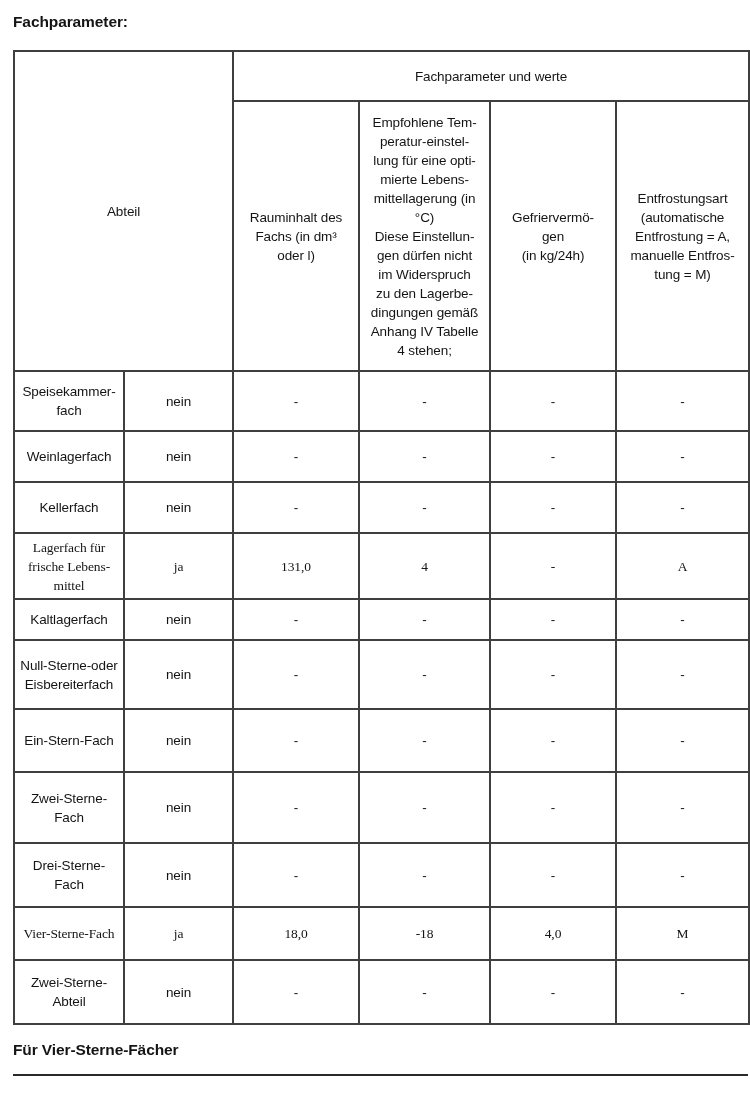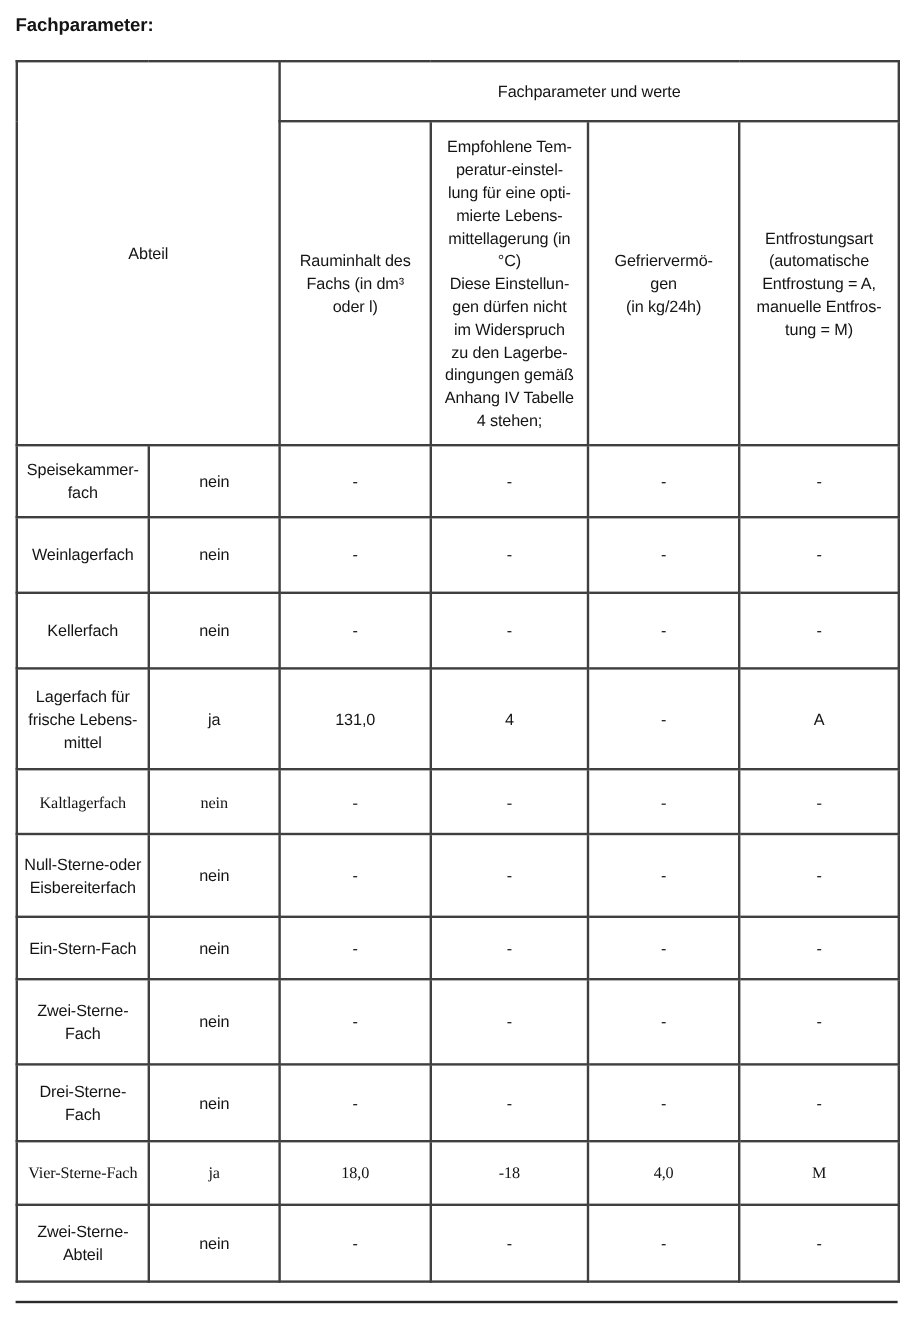--- a/index.html
+++ b/index.html
@@ -43,25 +43,25 @@
   }
   td.edge-l { border-left: none; }
   td.edge-r { border-right: none; }
   td.type-cell {
     text-align: left;
     padding-left: 1px;
   }
   tr.group-row { height: 50px; }
   tr.colhead-row { height: 270px; }
   .h70 { height: 60px; }
-  .h51 { height: 63px; margin-left: 14px; }
-  .h85 { height: 84px; }
-  .h49 { height: 54px; font-family: Liberation Serif, serif; }
+  .h51 { height: 51px; margin-left: 14px; }
+  .h85 { height: 66px; font-family: Liberation Serif, serif; }
+  .h49 { height: 41px; }
   .h69 { height: 69px; padding-left: 16px; }
-  .h48 { height: 52px; margin-left: 18px; }
+  .h48 { height: 63px; margin-left: 18px; }
   .h71 { height: 71px; }
   .h64 { height: 64px; }
   .h53 { height: 53px; font-family: Liberation Serif, serif; }
   .footer-heading {
     margin-top: 15px;
     font-size: 15.5px;
     font-weight: bold;
     line-height: 19px;
     letter-spacing: -0.1px;
   }
@@ -222,16 +222,17 @@
 Abteil</td>
       <td>nein</td>
       <td>-</td>
       <td>-</td>
       <td>-</td>
       <td class="edge-r">-</td>
     </tr>
   </tbody>
     </table>
 
+  <div class="footer-heading">Für Vier-Sterne-Fächer</div>
 
   <div class="bottom-rule"></div>
 
 </div>
 
 </body></html>

